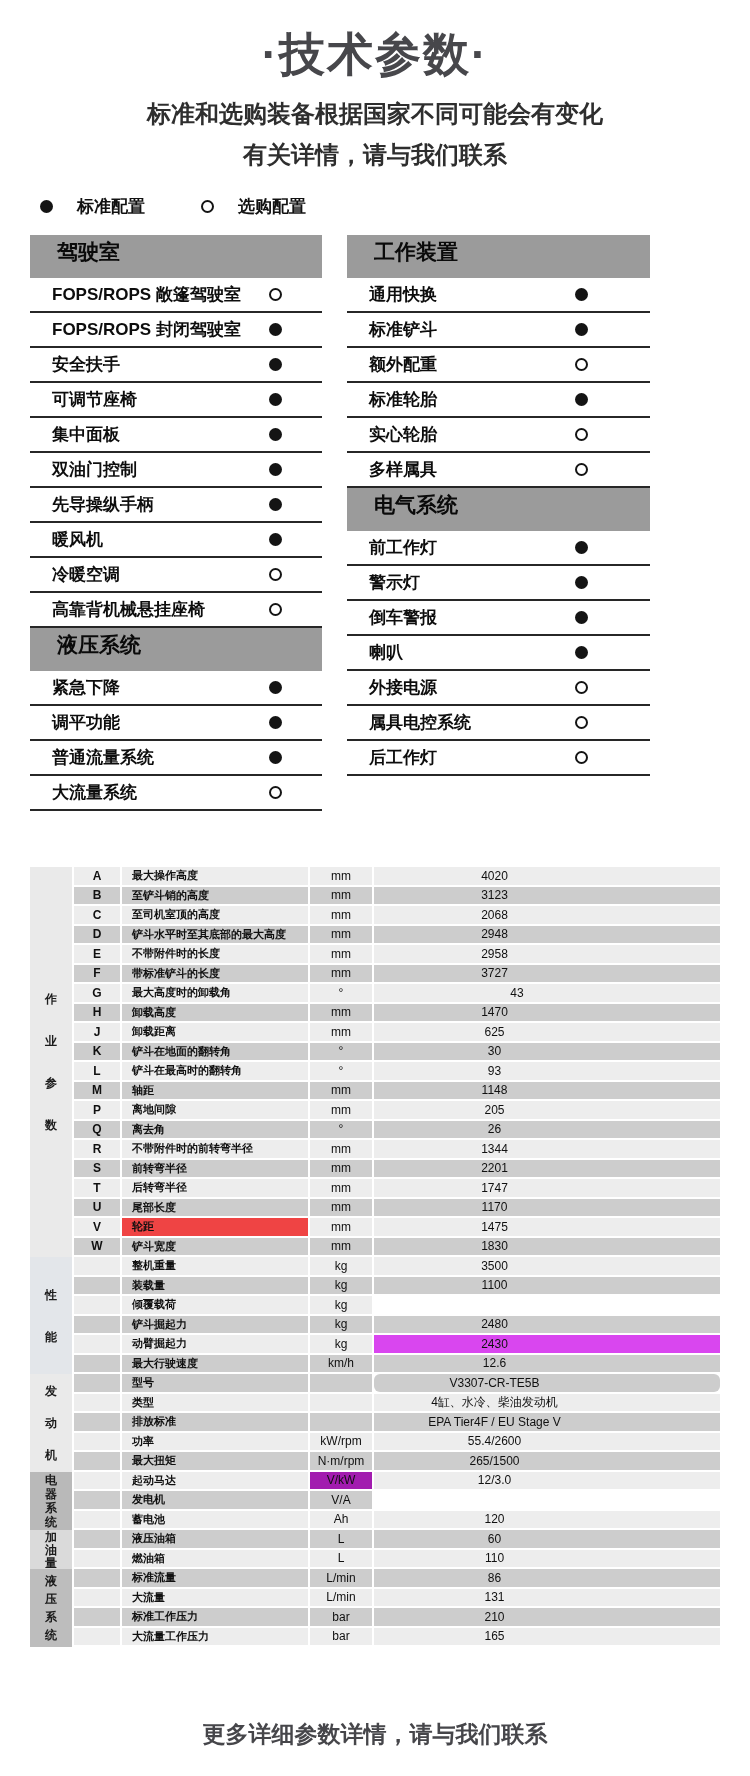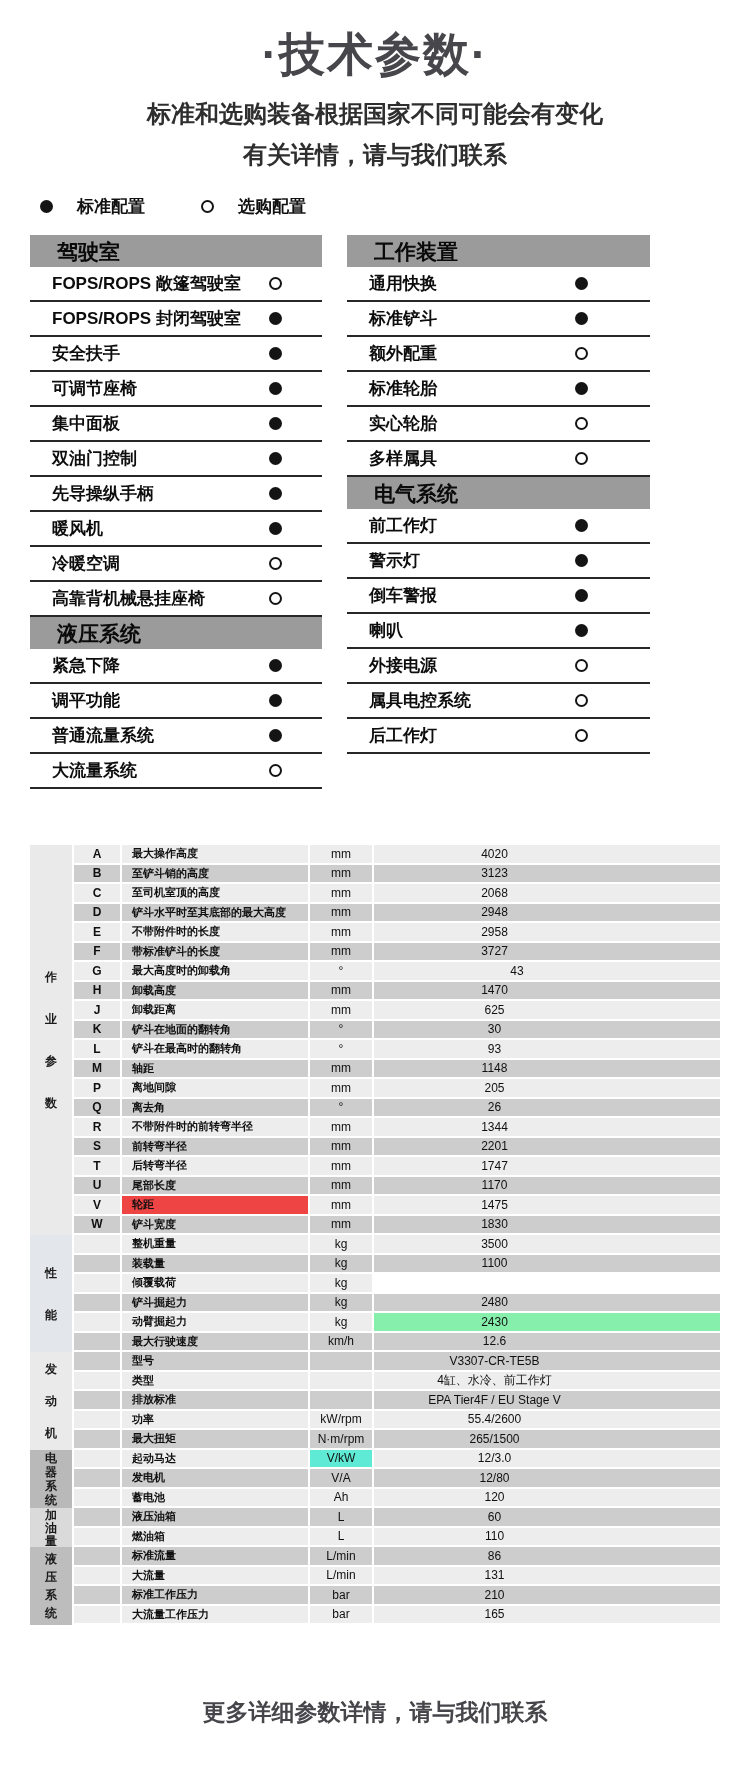--- a/index.html
+++ b/index.html
@@ -10,21 +10,21 @@
   .sub{margin:12px 0 0;text-align:center;font-size:24px;font-weight:700;color:#2e2e2e;}
   .sub + .sub{margin-top:9px;}
 
   .legend{margin:24px 0 0 40px;display:flex;align-items:center;gap:56px;font-size:17px;font-weight:700;color:#111;}
   .legend-item{display:flex;align-items:center;gap:24px;}
 
   .columns{display:flex;align-items:flex-start;gap:25px;padding:0 30px;margin-top:17px;}
   .col-left{width:292px;flex:none;}
   .col-right{width:303px;flex:none;}
 
-  .sec-header{height:32px;line-height:33px;background:#9b9b9b;color:#0a0a0a;
+  .sec-header{height:43px;line-height:33px;background:#9b9b9b;color:#0a0a0a;
               font-size:21px;font-weight:700;padding-left:27px;box-sizing:border-box;}
   .item{height:35px;box-sizing:border-box;border-bottom:2px solid #272727;display:flex;
         align-items:center;justify-content:space-between;padding-left:22px;
         font-size:17px;font-weight:700;color:#0d0d0d;white-space:nowrap;}
   .col-left .item{padding-right:40px;}
   .col-right .item{padding-right:62px;}
 
   .dot{width:13px;height:13px;border-radius:50%;box-sizing:border-box;flex:none;}
   .dot.filled{background:#141414;}
   .dot.hollow{border:2px solid #141414;background:#ffffff;}
@@ -341,48 +341,48 @@
           <div class="t-row">
             <div class="t-cell c-key" style="background: rgb(205, 205, 205);"></div>
             <div class="t-cell c-label" style="background: rgb(205, 205, 205);">铲斗掘起力</div>
             <div class="t-cell c-unit" style="background: rgb(205, 205, 205);">kg</div>
             <div class="t-cell c-value" style="background: rgb(205, 205, 205);">2480</div>
           </div>
           <div class="t-row">
             <div class="t-cell c-key" style="background: rgb(237, 237, 237);"></div>
             <div class="t-cell c-label" style="background: rgb(237, 237, 237);">动臂掘起力</div>
             <div class="t-cell c-unit" style="background: rgb(237, 237, 237);">kg</div>
-            <div class="t-cell c-value" style="background: #86efac;">2430</div>
+            <div class="t-cell c-value" style="background: #d946ef;">2430</div>
           </div>
           <div class="t-row">
             <div class="t-cell c-key" style="background: rgb(205, 205, 205);"></div>
             <div class="t-cell c-label" style="background: rgb(205, 205, 205);">最大行驶速度</div>
             <div class="t-cell c-unit" style="background: rgb(205, 205, 205);">km/h</div>
             <div class="t-cell c-value" style="background: rgb(205, 205, 205);">12.6</div>
           </div>
         </div>
       </div>
       <div class="t-group">
         <div class="g-label" style="background: rgb(234, 234, 234); row-gap: 20px;">
           <span>发</span>
           <span>动</span>
           <span>机</span>
         </div>
         <div class="g-rows">
           <div class="t-row">
             <div class="t-cell c-key" style="background: rgb(205, 205, 205);"></div>
             <div class="t-cell c-label" style="background: rgb(205, 205, 205);">型号</div>
             <div class="t-cell c-unit" style="background: rgb(205, 205, 205);"></div>
-            <div class="t-cell c-value" style="background: rgb(205, 205, 205);">V3307-CR-TE5B</div>
+            <div class="t-cell c-value" style="background: rgb(205, 205, 205); border-radius: 6px;">V3307-CR-TE5B</div>
           </div>
           <div class="t-row">
             <div class="t-cell c-key" style="background: rgb(237, 237, 237);"></div>
             <div class="t-cell c-label" style="background: rgb(237, 237, 237);">类型</div>
             <div class="t-cell c-unit" style="background: rgb(237, 237, 237);"></div>
-            <div class="t-cell c-value" style="background: rgb(237, 237, 237);">4缸、水冷、前工作灯</div>
+            <div class="t-cell c-value" style="background: rgb(237, 237, 237);">4缸、水冷、柴油发动机</div>
           </div>
           <div class="t-row">
             <div class="t-cell c-key" style="background: rgb(205, 205, 205);"></div>
             <div class="t-cell c-label" style="background: rgb(205, 205, 205);">排放标准</div>
             <div class="t-cell c-unit" style="background: rgb(205, 205, 205);"></div>
             <div class="t-cell c-value" style="background: rgb(205, 205, 205);">EPA Tier4F / EU Stage V</div>
           </div>
           <div class="t-row">
             <div class="t-cell c-key" style="background: rgb(237, 237, 237);"></div>
             <div class="t-cell c-label" style="background: rgb(237, 237, 237);">功率</div>
@@ -401,28 +401,27 @@
         <div class="g-label" style="background: rgb(185, 185, 185); row-gap: 2px;">
           <span>电</span>
           <span>器</span>
           <span>系</span>
           <span>统</span>
         </div>
         <div class="g-rows">
           <div class="t-row">
             <div class="t-cell c-key" style="background: rgb(237, 237, 237);"></div>
             <div class="t-cell c-label" style="background: rgb(237, 237, 237);">起动马达</div>
-            <div class="t-cell c-unit" style="background: #5eead4;">V/kW</div>
+            <div class="t-cell c-unit" style="background: #a21caf;">V/kW</div>
             <div class="t-cell c-value" style="background: rgb(237, 237, 237);">12/3.0</div>
           </div>
           <div class="t-row">
             <div class="t-cell c-key" style="background: rgb(205, 205, 205);"></div>
             <div class="t-cell c-label" style="background: rgb(205, 205, 205);">发电机</div>
             <div class="t-cell c-unit" style="background: rgb(205, 205, 205);">V/A</div>
-            <div class="t-cell c-value" style="background: rgb(205, 205, 205);">12/80</div>
           </div>
           <div class="t-row">
             <div class="t-cell c-key" style="background: rgb(237, 237, 237);"></div>
             <div class="t-cell c-label" style="background: rgb(237, 237, 237);">蓄电池</div>
             <div class="t-cell c-unit" style="background: rgb(237, 237, 237);">Ah</div>
             <div class="t-cell c-value" style="background: rgb(237, 237, 237);">120</div>
           </div>
         </div>
       </div>
       <div class="t-group">

